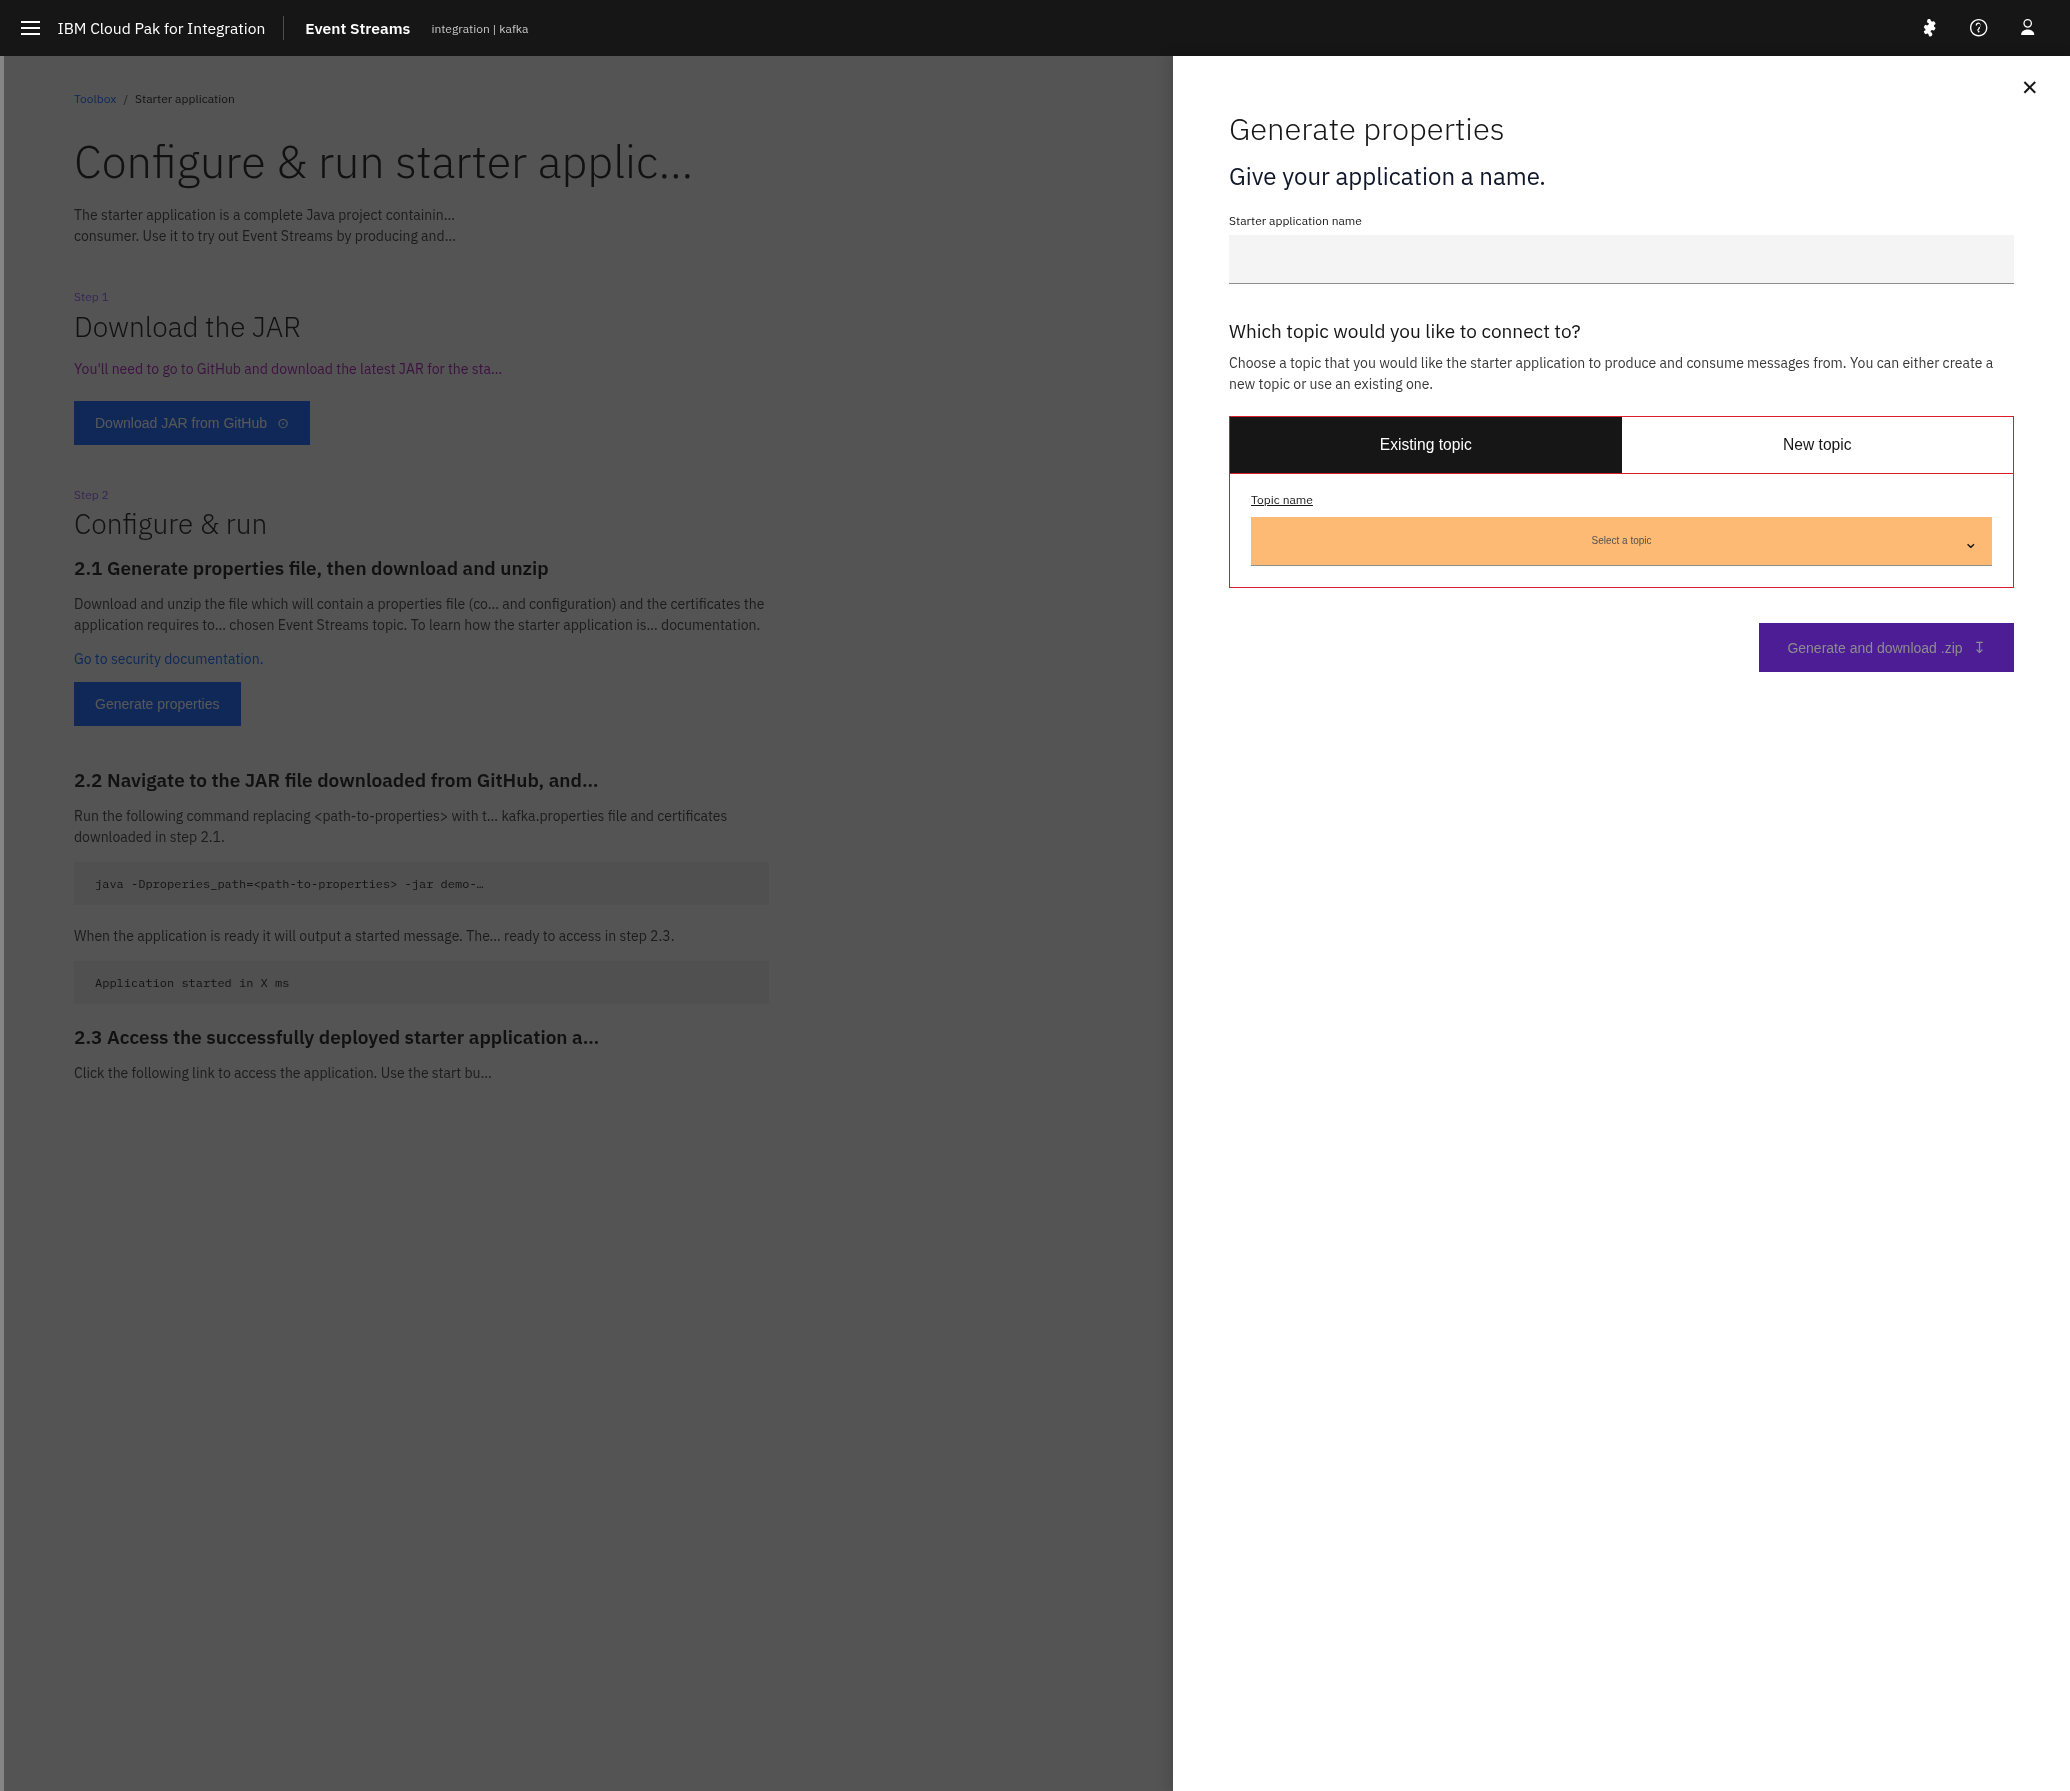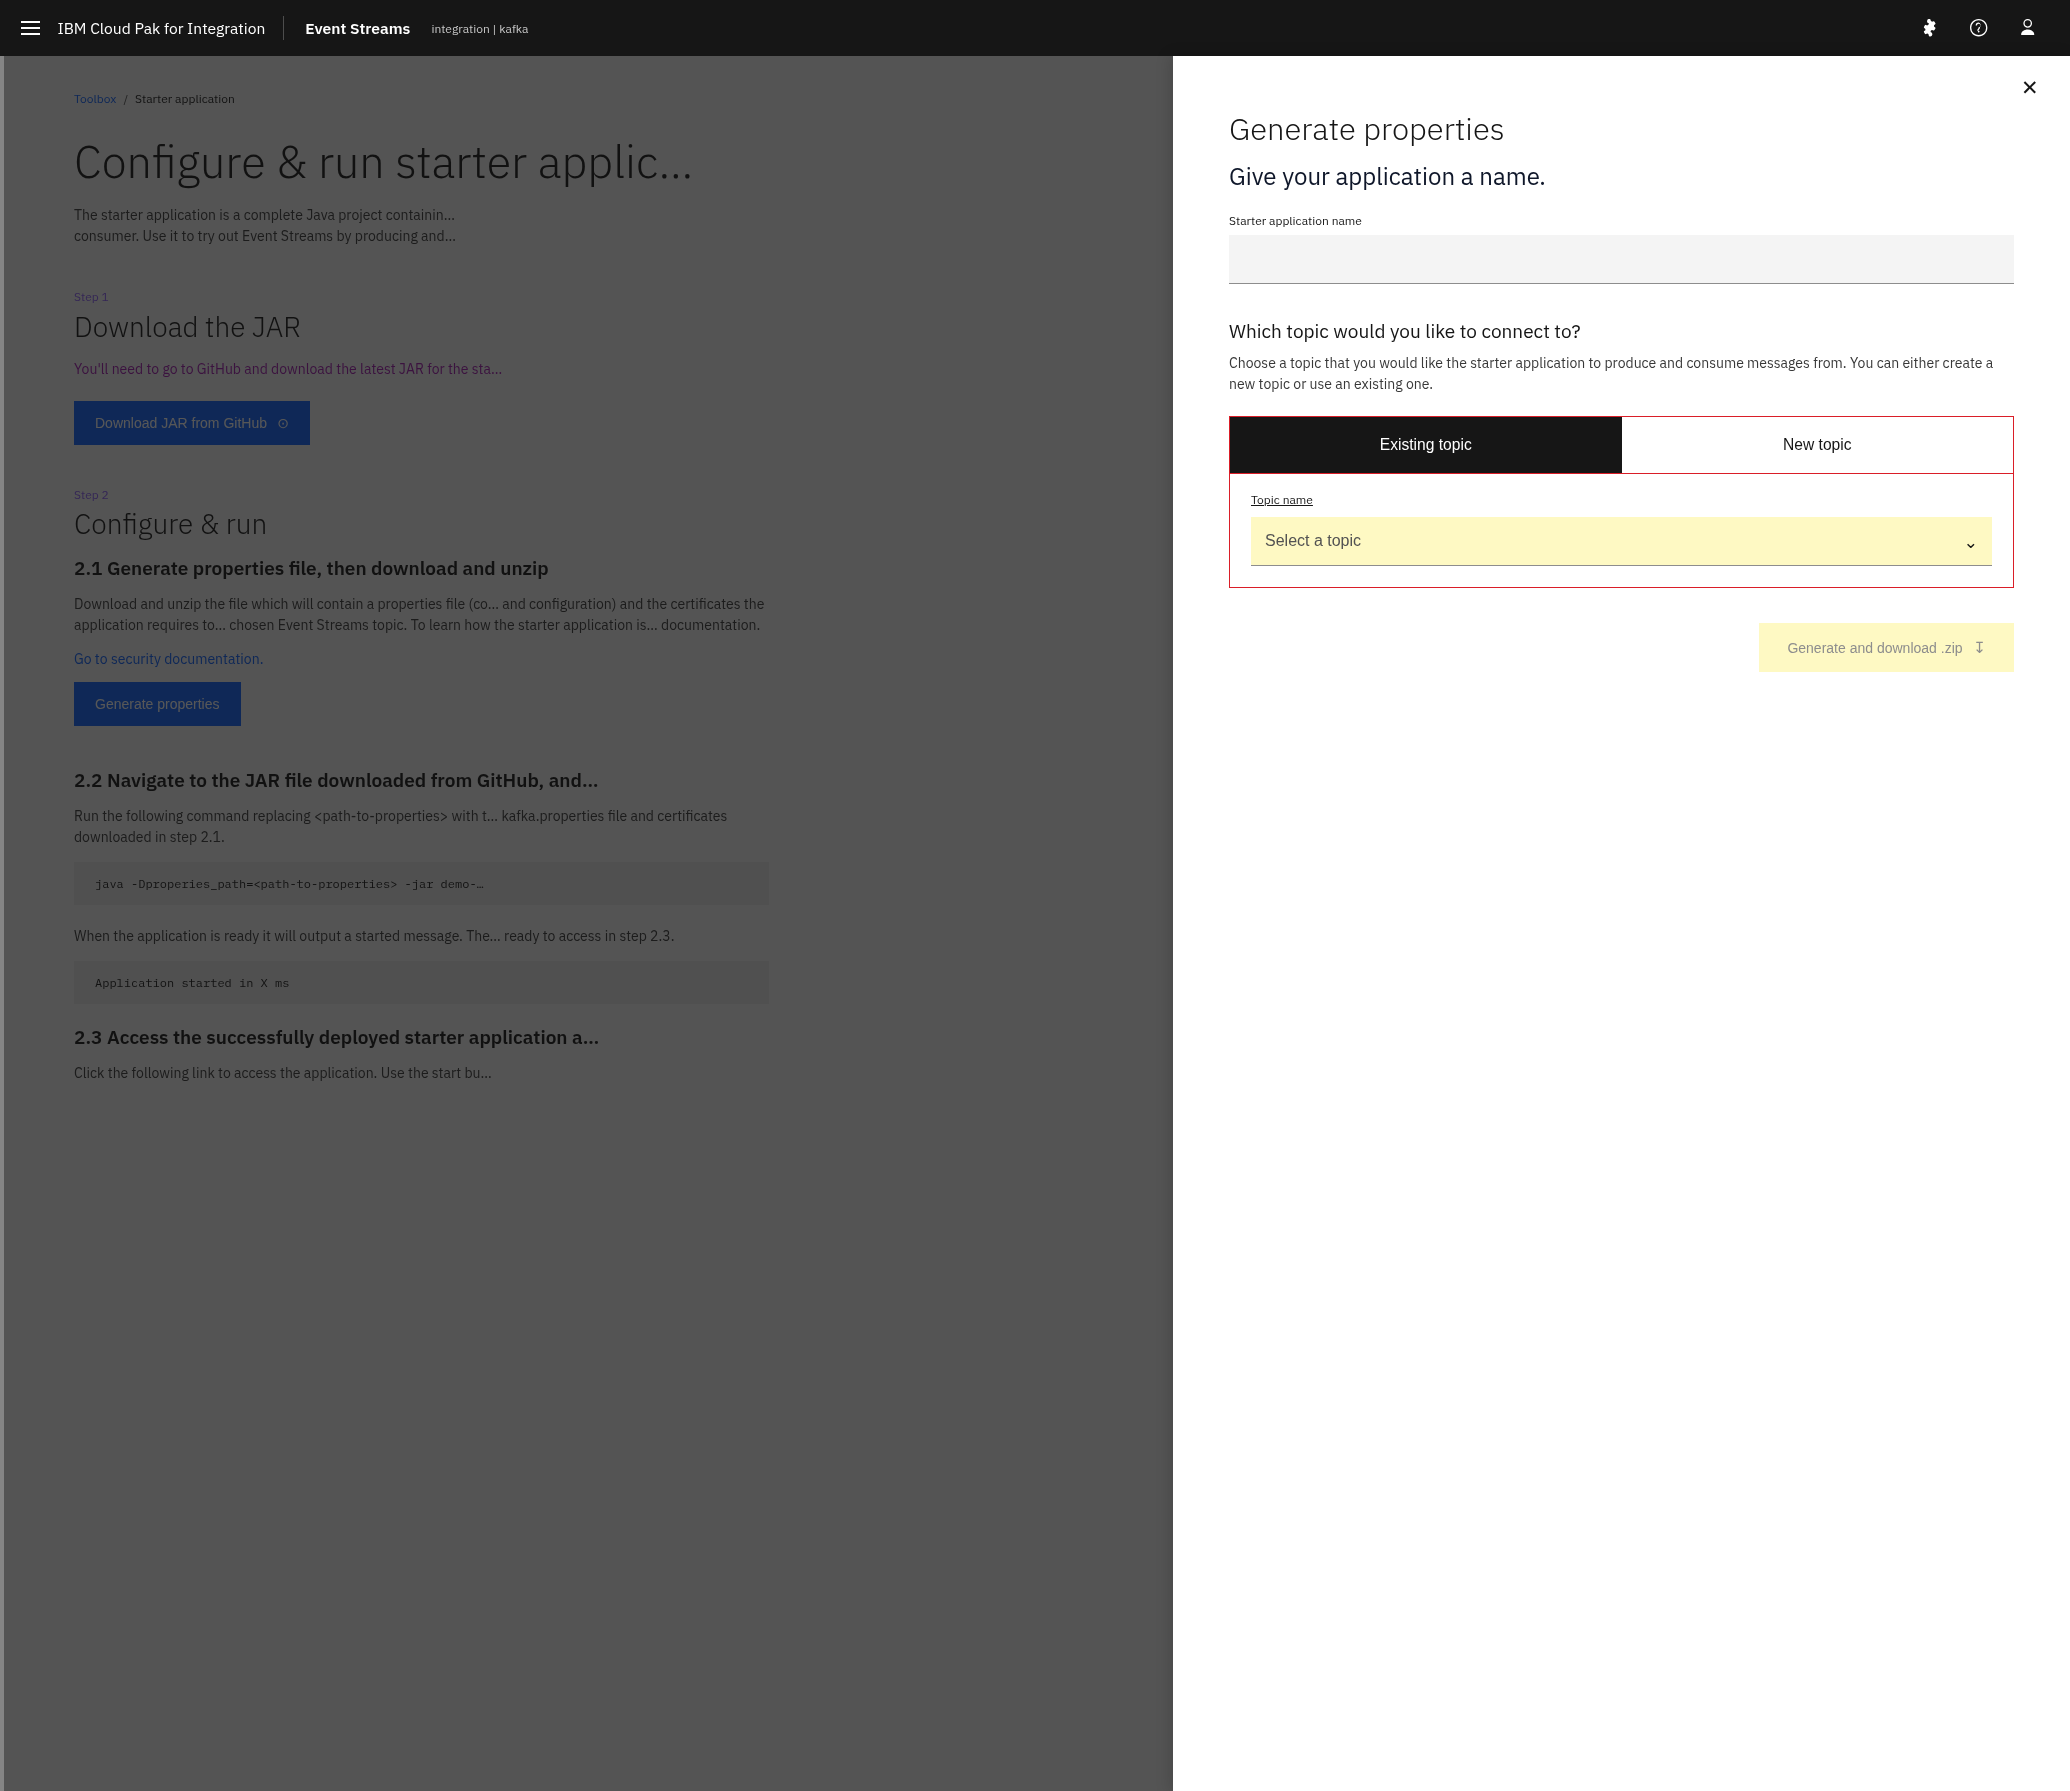--- a/index.html
+++ b/index.html
@@ -336,43 +336,44 @@
       align-items: center;
       justify-content: space-between;
       position: relative;
     }
     .topic-select-wrapper {
       position: relative;
     }
     .topic-select-wrapper select {
       width: 100%;
       height: 49px;
-      background: #fef9c3;
+      background: #fdba74;
       border: none;
       border-bottom: 0.9px solid #8d8d8d;
       padding: 0 14px;
-      font-size: 16px;
+      font-size: 10px;
       color: #525252;
       appearance: none;
       cursor: pointer;
       outline: none;
+      text-align: center;
     }
     .topic-select-chevron {
       position: absolute;
       right: 14px;
       top: 50%;
       transform: translateY(-50%);
       font-size: 17.4px;
       color: #161616;
       pointer-events: none;
     }
 
     
     .generate-btn {
-      background: #fef9c3;
+      background: #4c1d95;
       color: #8d8d8d;
       border: none;
       padding: 15.6px 28px;
       font-size: 14px;
       cursor: not-allowed;
       display: flex;
       align-items: center;
       gap: 10.4px;
       margin-left: auto;
     }

